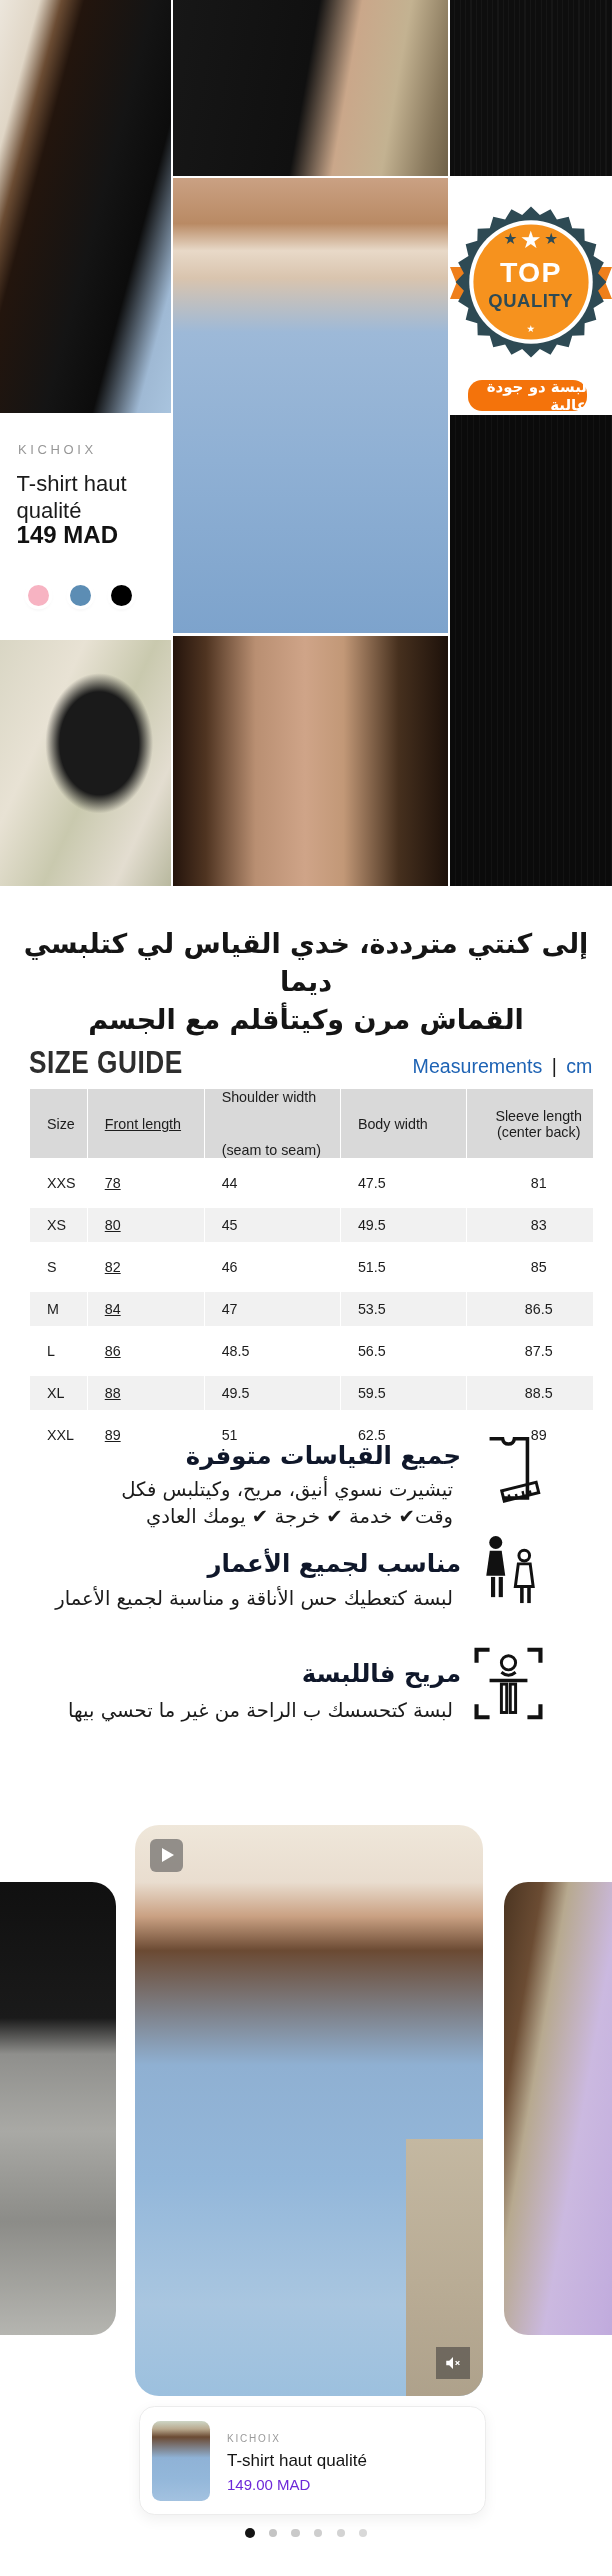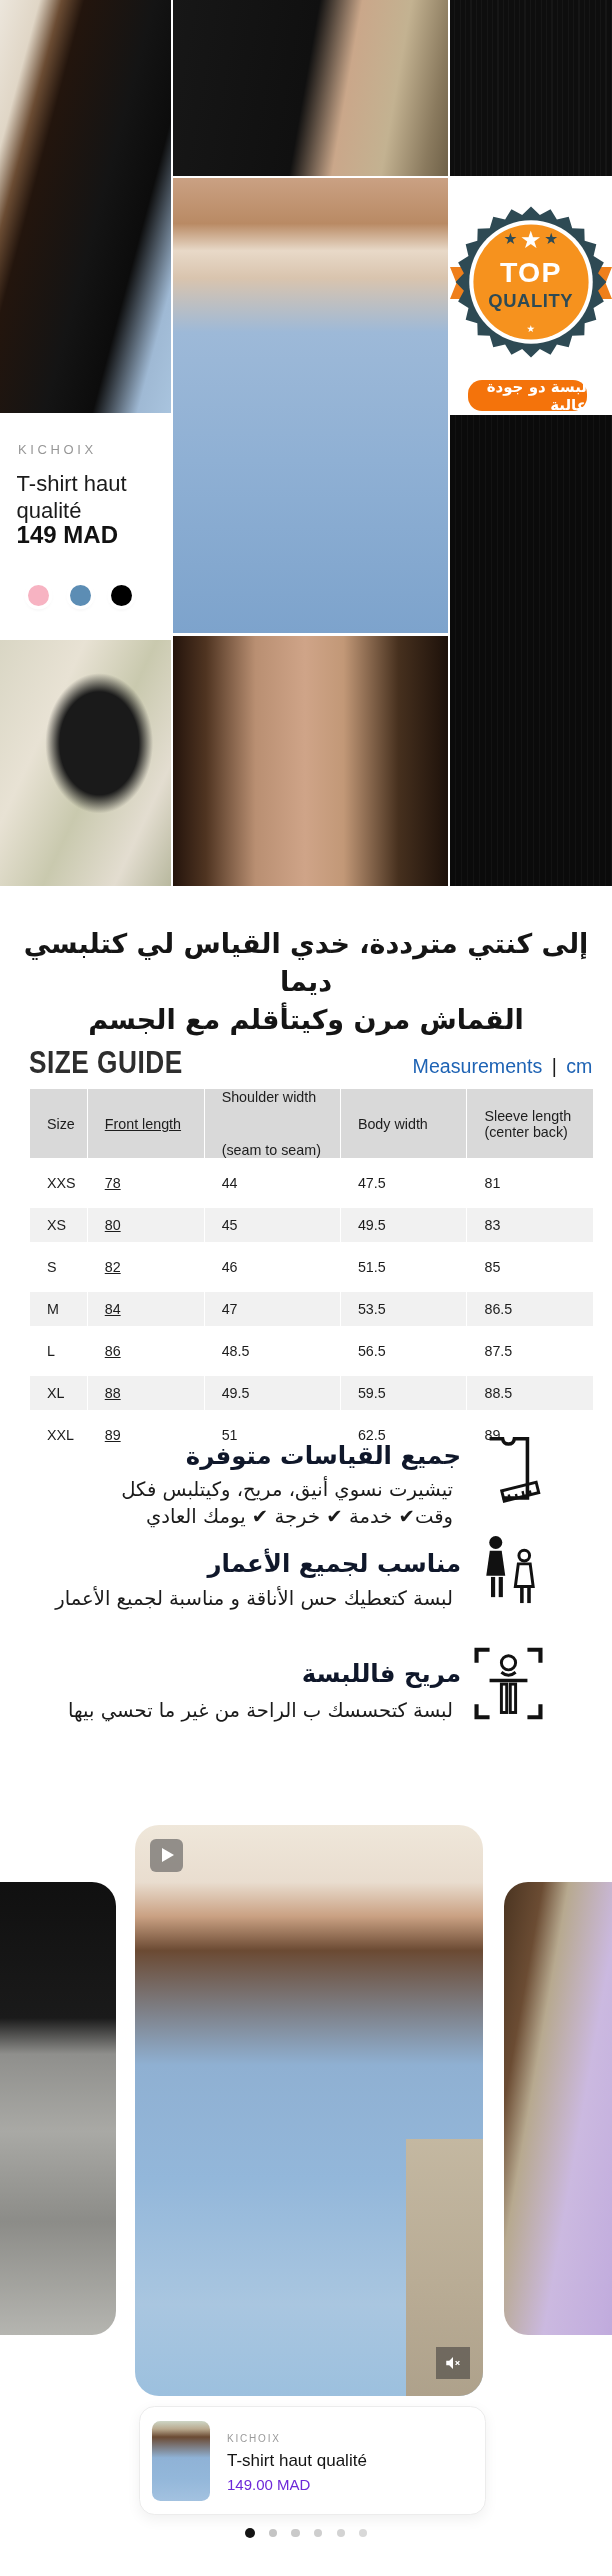--- a/index.html
+++ b/index.html
@@ -65,21 +65,21 @@
   .sg-meta .blue{color:#1E63B4;}
   .sg-meta .bar{color:#1c1c1c;margin:0 9.5px;font-weight:300;}
   .sg-table{left:30px;top:1089px;width:563px;font-size:14.3px;color:#1d1d1d;}
   .sg-row{display:flex;width:563px;}
   .sg-head{height:69px;background:#D9D9D9;}
   .sg-body{height:34px;margin-top:8px;}
   .sg-body.alt{background:#F1F1F1;}
   .sg-cell{display:flex;flex-direction:column;justify-content:center;box-sizing:border-box;
            padding-left:17px;border-left:1.8px solid #fff;}
   .sg-cell:first-child{border-left:none;}
-  .c0{width:58px;}.c1{width:120px;text-decoration:underline;}.c2{width:140px;gap:37px;}.c3{width:130px;}.c4{width:130px;}
+  .c0{width:58px;}.c1{width:120px;text-decoration:underline;}.c2{width:140px;gap:37px;}.c3{width:130px;}.c4{width:130px;align-items:center;}
 
   
   .feat-title{position:absolute;right:151px;font-size:24.4px;font-weight:700;color:#0f172a;}
   .feat-body{position:absolute;right:159px;font-size:19.6px;line-height:27px;color:#1b1b1b;text-align:right;}
   .feat-icon{position:absolute;}
 
   
   .video-card{left:135px;top:1825px;width:348px;height:571px;border-radius:24px;overflow:hidden;
     background:linear-gradient(180deg,#efe7da 0%,#e9ddcf 10%,#caa183 16%,#6b4a33 22%,#8fb0d2 42%,#93b7da 62%,#a9c6e0 84%,#9cc0de 100%);}
   .video-card .beige{position:absolute;right:0;top:55%;width:22%;height:45%;

